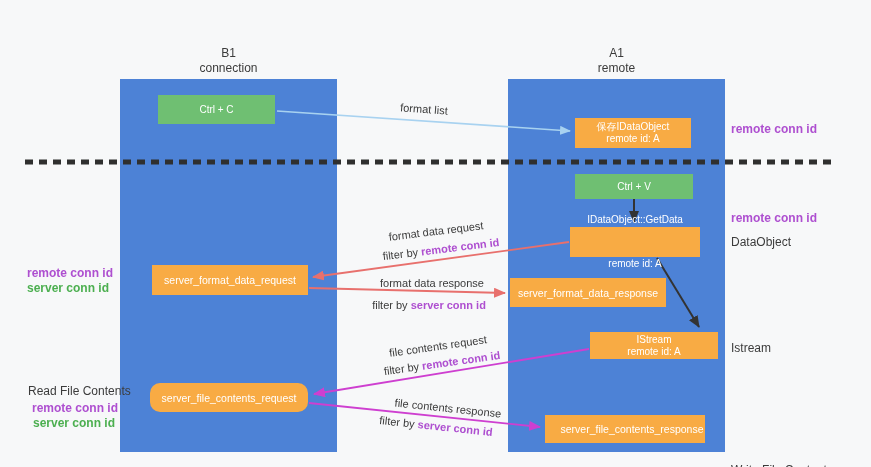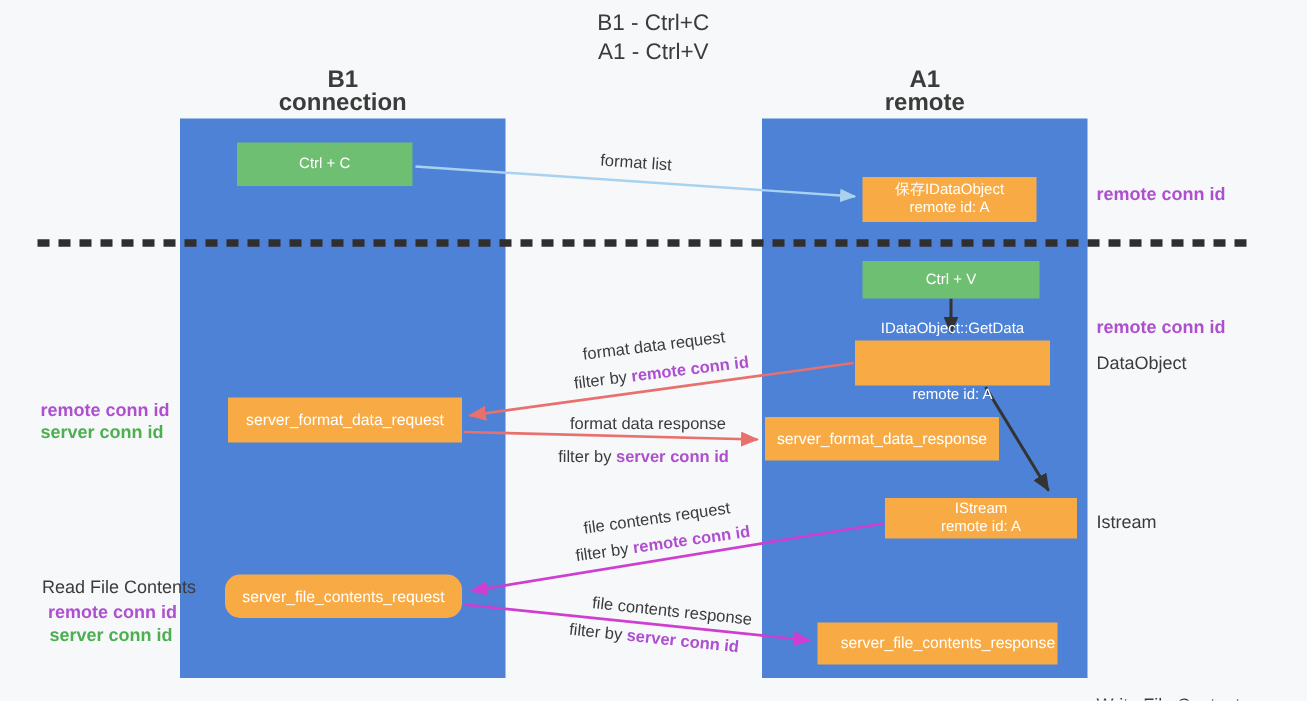--- a/index.html
+++ b/index.html
@@ -6,22 +6,22 @@
     --lane-blue:#4d82d6; --box-orange:#f8ab44; --box-green:#6fbf72;
     --conn-purple:#ae4fd0; --conn-green:#4caf50; --arrow-red:#e8706d;
     --arrow-magenta:#ce3fd0; --arrow-lightblue:#a8d2f0; --arrow-black:#333333;
     --text-dark:#3b3b3b; --bg:#f7f8f9;
   }
   *{margin:0;padding:0;box-sizing:border-box;}
   html,body{width:871px;height:467px;}
   body{font-family:"Liberation Sans",sans-serif;background:var(--bg);}
   .stage{position:relative;width:871px;height:467px;overflow:hidden;background:var(--bg);}
   .lane{position:absolute;top:79px;width:217px;height:373px;background:var(--lane-blue);}
-  .lane-header{position:absolute;top:46px;width:217px;text-align:center;font-size:16px;
-    line-height:15px;color:var(--text-dark);font-weight:bold;}
+  .lane-header{position:absolute;top:46px;width:217px;text-align:center;font-size:12px;
+    line-height:15px;color:var(--text-dark);}
   .title{position:absolute;top:6px;left:0;width:100%;text-align:center;font-size:15px;
     line-height:19px;color:var(--text-dark);}
   svg.arrows{position:absolute;left:0;top:0;width:871px;height:467px;z-index:2;}
   .node{position:absolute;z-index:3;display:flex;flex-direction:column;align-items:center;
     justify-content:center;text-align:center;color:#fff;}
   .node.green{background:var(--box-green);font-size:10px;}
   .node.orange{background:var(--box-orange);}
   .node .l1,.node .l2{font-size:10px;line-height:12px;}
   .node.single{font-size:10.5px;}
   .alabel{position:absolute;z-index:3;white-space:nowrap;font-size:11px;color:var(--text-dark);
@@ -30,24 +30,20 @@
   .alabel .purple{color:var(--conn-purple);}
   .side{position:absolute;z-index:3;white-space:nowrap;font-size:12px;color:var(--text-dark);}
   .side.purple{color:var(--conn-purple);font-weight:700;}
   .side.green{color:var(--conn-green);font-weight:700;}
 </style>
 </head>
 <body>
 
 <div class="stage">
 
-  <div class="title">
-    <div>B1 - Ctrl+C</div>
-    <div>A1 - Ctrl+V</div>
-  </div>
 
   <div class="lane-header" style="left:120px;">
     <div>B1</div>
     <div>connection</div>
   </div>
   <div class="lane-header" style="left:508px;">
     <div>A1</div>
     <div>remote</div>
   </div>
 

